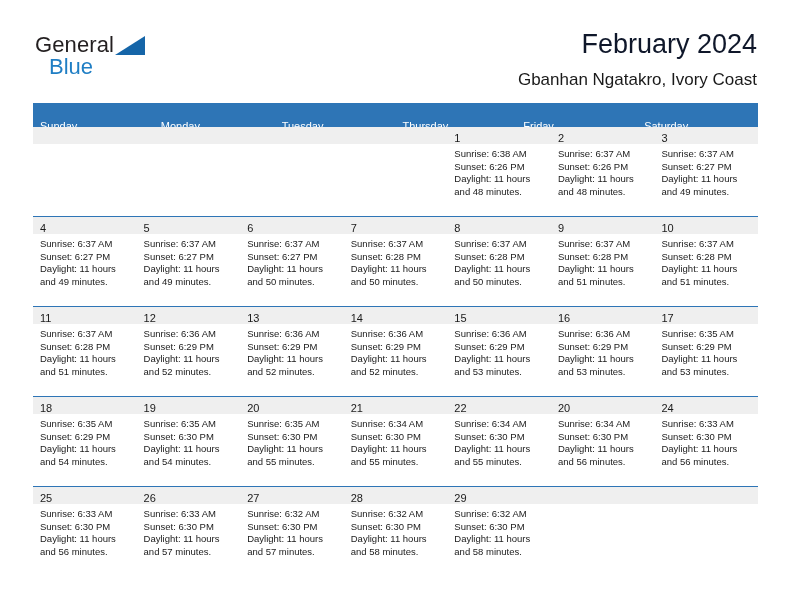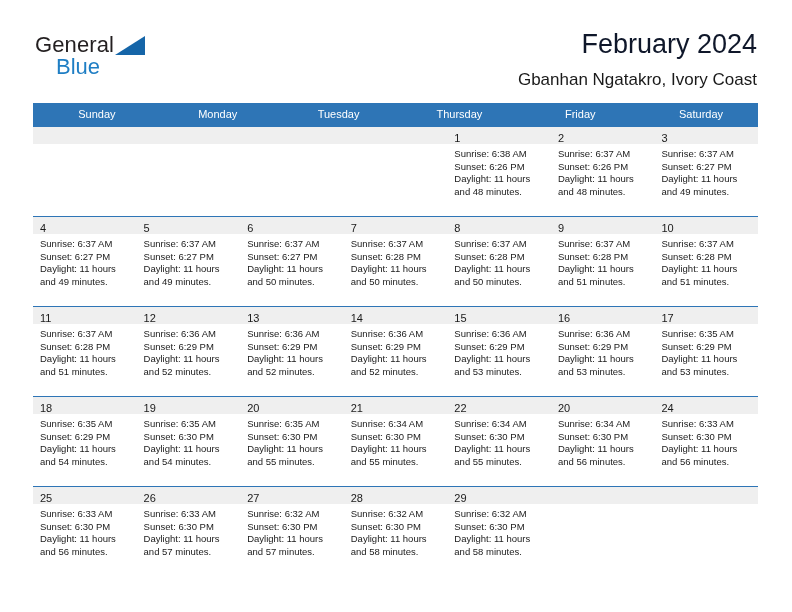--- a/index.html
+++ b/index.html
@@ -40,21 +40,21 @@
     font-size: 22px;
     color: #231f20;
     letter-spacing: 0.1px;
     line-height: 24px;
     font-family: "Liberation Sans", sans-serif;
   }
   .logo-blue {
     font-size: 22px;
     color: #1f7ec4;
     line-height: 24px;
-    margin-left: 21px;
+    margin-left: 14px;
     display: block;
     margin-top: -2px;
   }
   .logo-row1 {
     display: flex;
     align-items: flex-end;
   }
   .logo-tri {
     display: inline-block;
     width: 0;
@@ -96,23 +96,22 @@
   .weekday-row {
     display: flex;
     background: #2e75b6;
   }
   .weekday {
     flex: 1 1 0;
     box-sizing: border-box;
     color: #ffffff;
     font-size: 11px;
     line-height: 13px;
-    padding: 5px 0 5px 7px;
+    padding: 17px 0 5px 7px;
     height: 24px;
-    text-align: center;
   }
   .week {
     display: flex;
     border-top: 1px solid #2e75b6;
   }
   .week:first-of-type {
     border-top: none;
   }
   .day-cell {
     flex: 1 1 0;

